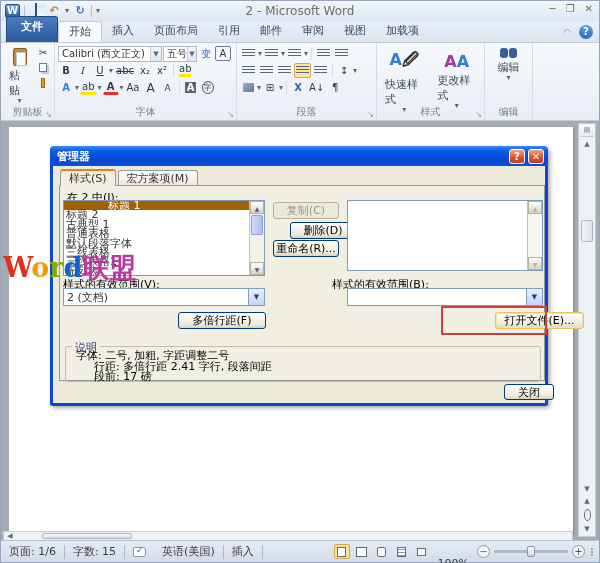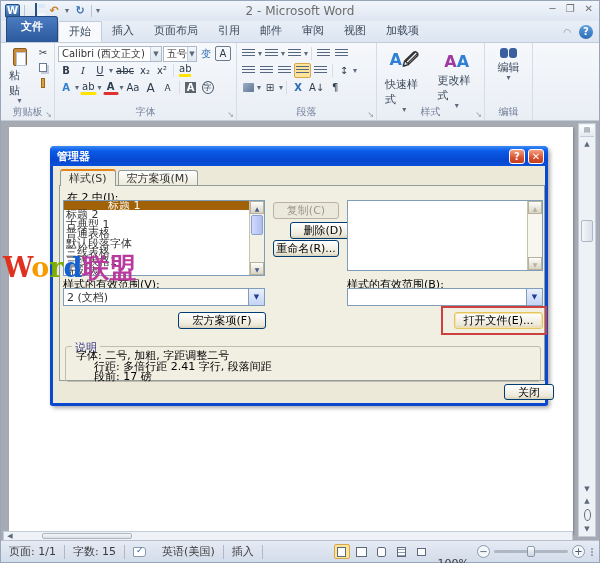--- a/index.html
+++ b/index.html
@@ -113,21 +113,21 @@
   .xlist .li.sel { background:#a16207; color:#fff;padding-left:44px; }
   .xscroll { position:absolute; right:0; top:0; bottom:0; width:15px; background:#f3f1e4; border-left:1px solid #c8c2b0; }
   .xs-btn { height:13px; text-align:center; font-size:6px; color:#4e5a8c; line-height:13px;
     background:linear-gradient(#fdfdfb,#d8d4c2); border:1px solid #b7b1a0; cursor:pointer; }
   .xs-btn.bottom { position:absolute; bottom:0; left:0; right:0; }
   .xs-thumb { margin:1px; height:20px; background:linear-gradient(90deg,#cfdafc,#aebdf0); border:1px solid #8ca0d8; border-radius:2px; cursor:grab; }
   .xbtn { position:absolute; height:17px; border:1px solid #003c74; border-radius:3px;
     background:linear-gradient(#ffffff,#ece8d8 80%,#d8d0bc); font-size:11px; text-align:center; cursor:pointer;
     display:flex; align-items:center; justify-content:center; color:#000; }
   .xbtn.disabled { border-color:#b8b2a2; color:#9c988a; background:#ebe9dc; cursor:default; }
-  .xbtn.gold { border-color:#e6c45e; box-shadow:inset 0 0 0 1px #f4e2a6; }
+  .xbtn.gold { border-color:#e6c45e; box-shadow:inset 0 0 0 1px #f4e2a6;margin-left:41px; }
   .xcombo { position:absolute; height:18px; background:#fff; border:1px solid #7f9db9; display:flex; align-items:center; }
   .xcombo .xval { padding:0 3px; font-size:11px; overflow:hidden; white-space:nowrap; }
   .xcombo .xarrow { margin-left:auto; width:16px; height:100%; background:linear-gradient(#e9effc,#c4d3f7);
     border-left:1px solid #7f9db9; text-align:center; font-size:7px; color:#1c3f94; line-height:16px; cursor:pointer; }
   .groupbox { position:absolute; border:1px solid #c0bcae; border-radius:3px; }
   .groupbox .gtitle { position:absolute; left:6px; top:-7px; background:#f1efe2; padding:0 3px; color:#3a3a86; }
   .desc-lines { position:absolute; left:10px; top:7px; line-height:10.5px; font-size:11px; color:#000; }
   .desc-lines .ind { padding-left:18px; }
   .annotation-box { position:absolute; border:2px solid #cc4040; z-index:5; }
 
@@ -403,27 +403,27 @@
             <div class="xs-btn" style="color:#b5b1a2;">▲</div>
             <div class="xs-btn bottom" style="color:#b5b1a2;">▼</div>
           </div>
         </div>
 
         <div class="dlg-label" style="left:3px;top:91px;">样式的有效范围(V):</div>
         <div class="xcombo" style="left:3px;top:102px;width:202px;">
           <span class="xval">2 (文档)</span>
           <span class="xarrow">▼</span>
         </div>
-        <div class="dlg-label" style="left:287px;top:91px;">样式的有效范围(B):</div>
+        <div class="dlg-label" style="left:272px;top:91px;">样式的有效范围(B):</div>
         <div class="xcombo" style="left:287px;top:102px;width:196px;">
           <span class="xval"></span>
           <span class="xarrow">▼</span>
         </div>
 
-        <div class="xbtn" style="left:118px;top:126px;width:88px;">宏方案项(F)</div>
+        <div class="xbtn" style="left:118px;top:126px;width:88px;">多倍行距(F)</div>
         <div class="annotation-box" style="left:381px;top:120px;width:106px;height:29px;"></div>
         <div class="xbtn gold" style="left:394px;top:126px;width:89px;">打开文件(E)...</div>
 
         <div class="groupbox" style="left:5px;top:160px;width:476px;height:36px;">
           <span class="gtitle">说明</span>
           <div class="desc-lines" style="top:4px;">
             <div>字体: 二号, 加粗, 字距调整二号</div>
             <div class="ind">行距: 多倍行距 2.41 字行, 段落间距</div>
             <div class="ind">段前: 17 磅</div>
           </div>
@@ -449,21 +449,21 @@
       </div>
     </div>
 
     <div class="hscroll">
       <div class="hs-left">◀</div>
       <div class="hs-thumb"></div>
     </div>
   </div>
 
   <div class="statusbar">
-    <div class="st-item">页面: 1/1</div>
+    <div class="st-item">页面: 1/6</div>
     <div class="st-sep"></div>
     <div class="st-item">字数: 15</div>
     <div class="st-sep"></div>
     <div class="st-item">
         <span class="book"></span>
       </div>
     <div class="st-item">英语(美国)</div>
     <div class="st-sep"></div>
     <div class="st-item">插入</div>
     <div class="st-sep"></div>

